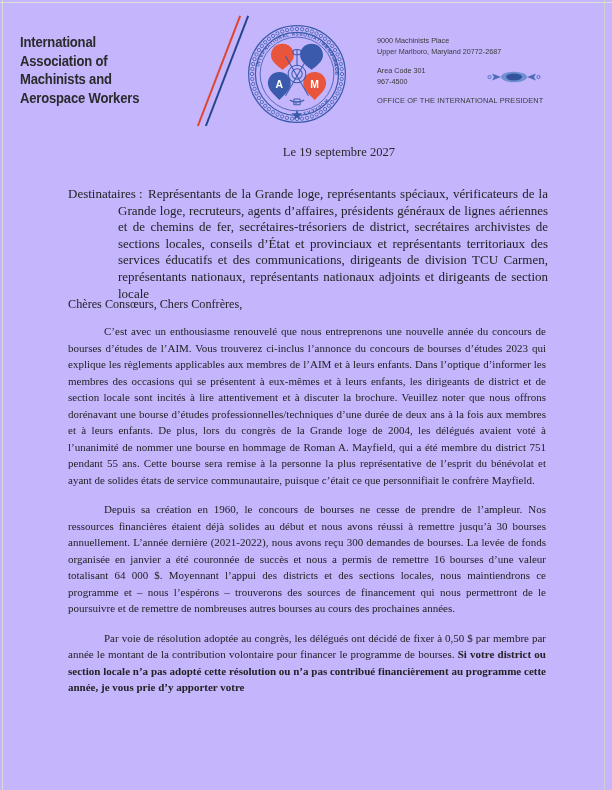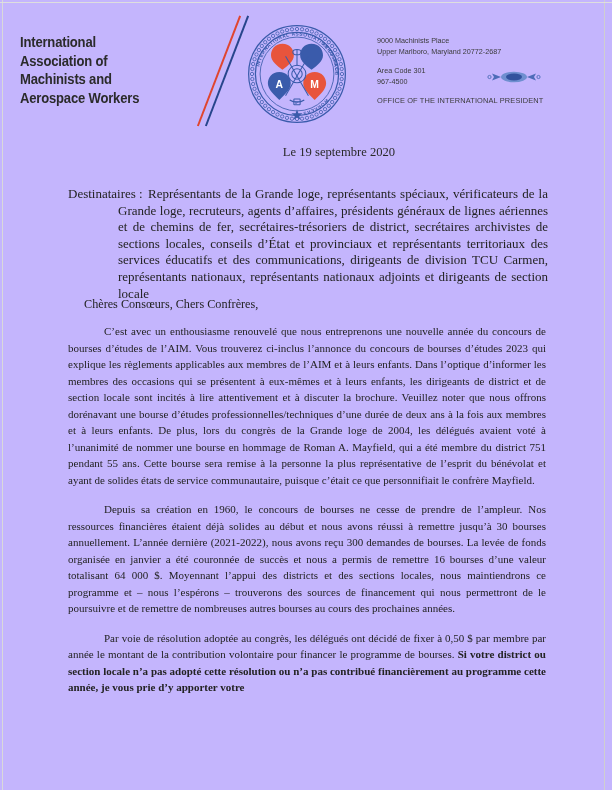--- a/index.html
+++ b/index.html
@@ -144,21 +144,20 @@
     display: inline-block;
     width: 100%;
   }
 
   .salutation {
     position: absolute;
     left: 68px;
     top: 297px;
     font-size: 12.2px;
     color: #232323;
-    margin-left: 16px;
   }
 
   .letter-body {
     position: absolute;
     left: 68px;
     top: 323px;
     width: 478px;
     font-size: 11px;
     line-height: 16.5px;
     color: #232323;
@@ -321,21 +320,21 @@
         <ellipse cx="27" cy="7" rx="13" ry="5.2" fill="#6f8fd0"></ellipse>
         <ellipse cx="27" cy="7" rx="8" ry="3.4" fill="#32529e"></ellipse>
         <path d="M 14,7 L 5,3.4 L 7,7 L 5,10.6 Z" fill="#4d6cb8"></path>
         <path d="M 40,7 L 49,3.4 L 47,7 L 49,10.6 Z" fill="#4d6cb8"></path>
         <circle cx="2.5" cy="7" r="1.6" fill="none" stroke="#4d6cb8" stroke-width="0.9"></circle>
         <circle cx="51.5" cy="7" r="1.6" fill="none" stroke="#4d6cb8" stroke-width="0.9"></circle>
       </svg>
     </div>
   </div>
 
-  <div class="date-line">Le 19 septembre 2020</div>
+  <div class="date-line">Le 19 septembre 2027</div>
 
   <div class="recipients">
     <span class="rcp-label">Destinataires :</span>
     <div class="rcp-body">Représentants de la Grande loge, représentants spéciaux, vérificateurs de la Grande loge, recruteurs, agents d’affaires, présidents généraux de lignes aériennes et de chemins de fer, secrétaires-trésoriers de district, secrétaires archivistes de sections locales, conseils d’État et provinciaux et représentants territoriaux des services éducatifs et des communications, dirigeants de division TCU Carmen, représentants nationaux, représentants nationaux adjoints et dirigeants de section locale</div>
   </div>
 
   <div class="salutation">Chères Consœurs, Chers Confrères,</div>
 
   <div class="letter-body">
     <p>C’est avec un enthousiasme renouvelé que nous entreprenons une nouvelle année du concours de bourses d’études de l’AIM. Vous trouverez ci-inclus l’annonce du concours de bourses d’études 2023 qui explique les règlements applicables aux membres de l’AIM et à leurs enfants. Dans l’optique d’informer les membres des occasions qui se présentent à eux-mêmes et à leurs enfants, les dirigeants de district et de section locale sont incités à lire attentivement et à discuter la brochure. Veuillez noter que nous offrons dorénavant une bourse d’études professionnelles/techniques d’une durée de deux ans à la fois aux membres et à leurs enfants. De plus, lors du congrès de la Grande loge de 2004, les délégués avaient voté à l’unanimité de nommer une bourse en hommage de Roman A. Mayfield, qui a été membre du district 751 pendant 55 ans. Cette bourse sera remise à la personne la plus représentative de l’esprit du bénévolat et ayant de solides états de service communautaire, puisque c’était ce que personnifiait le confrère Mayfield.</p>

